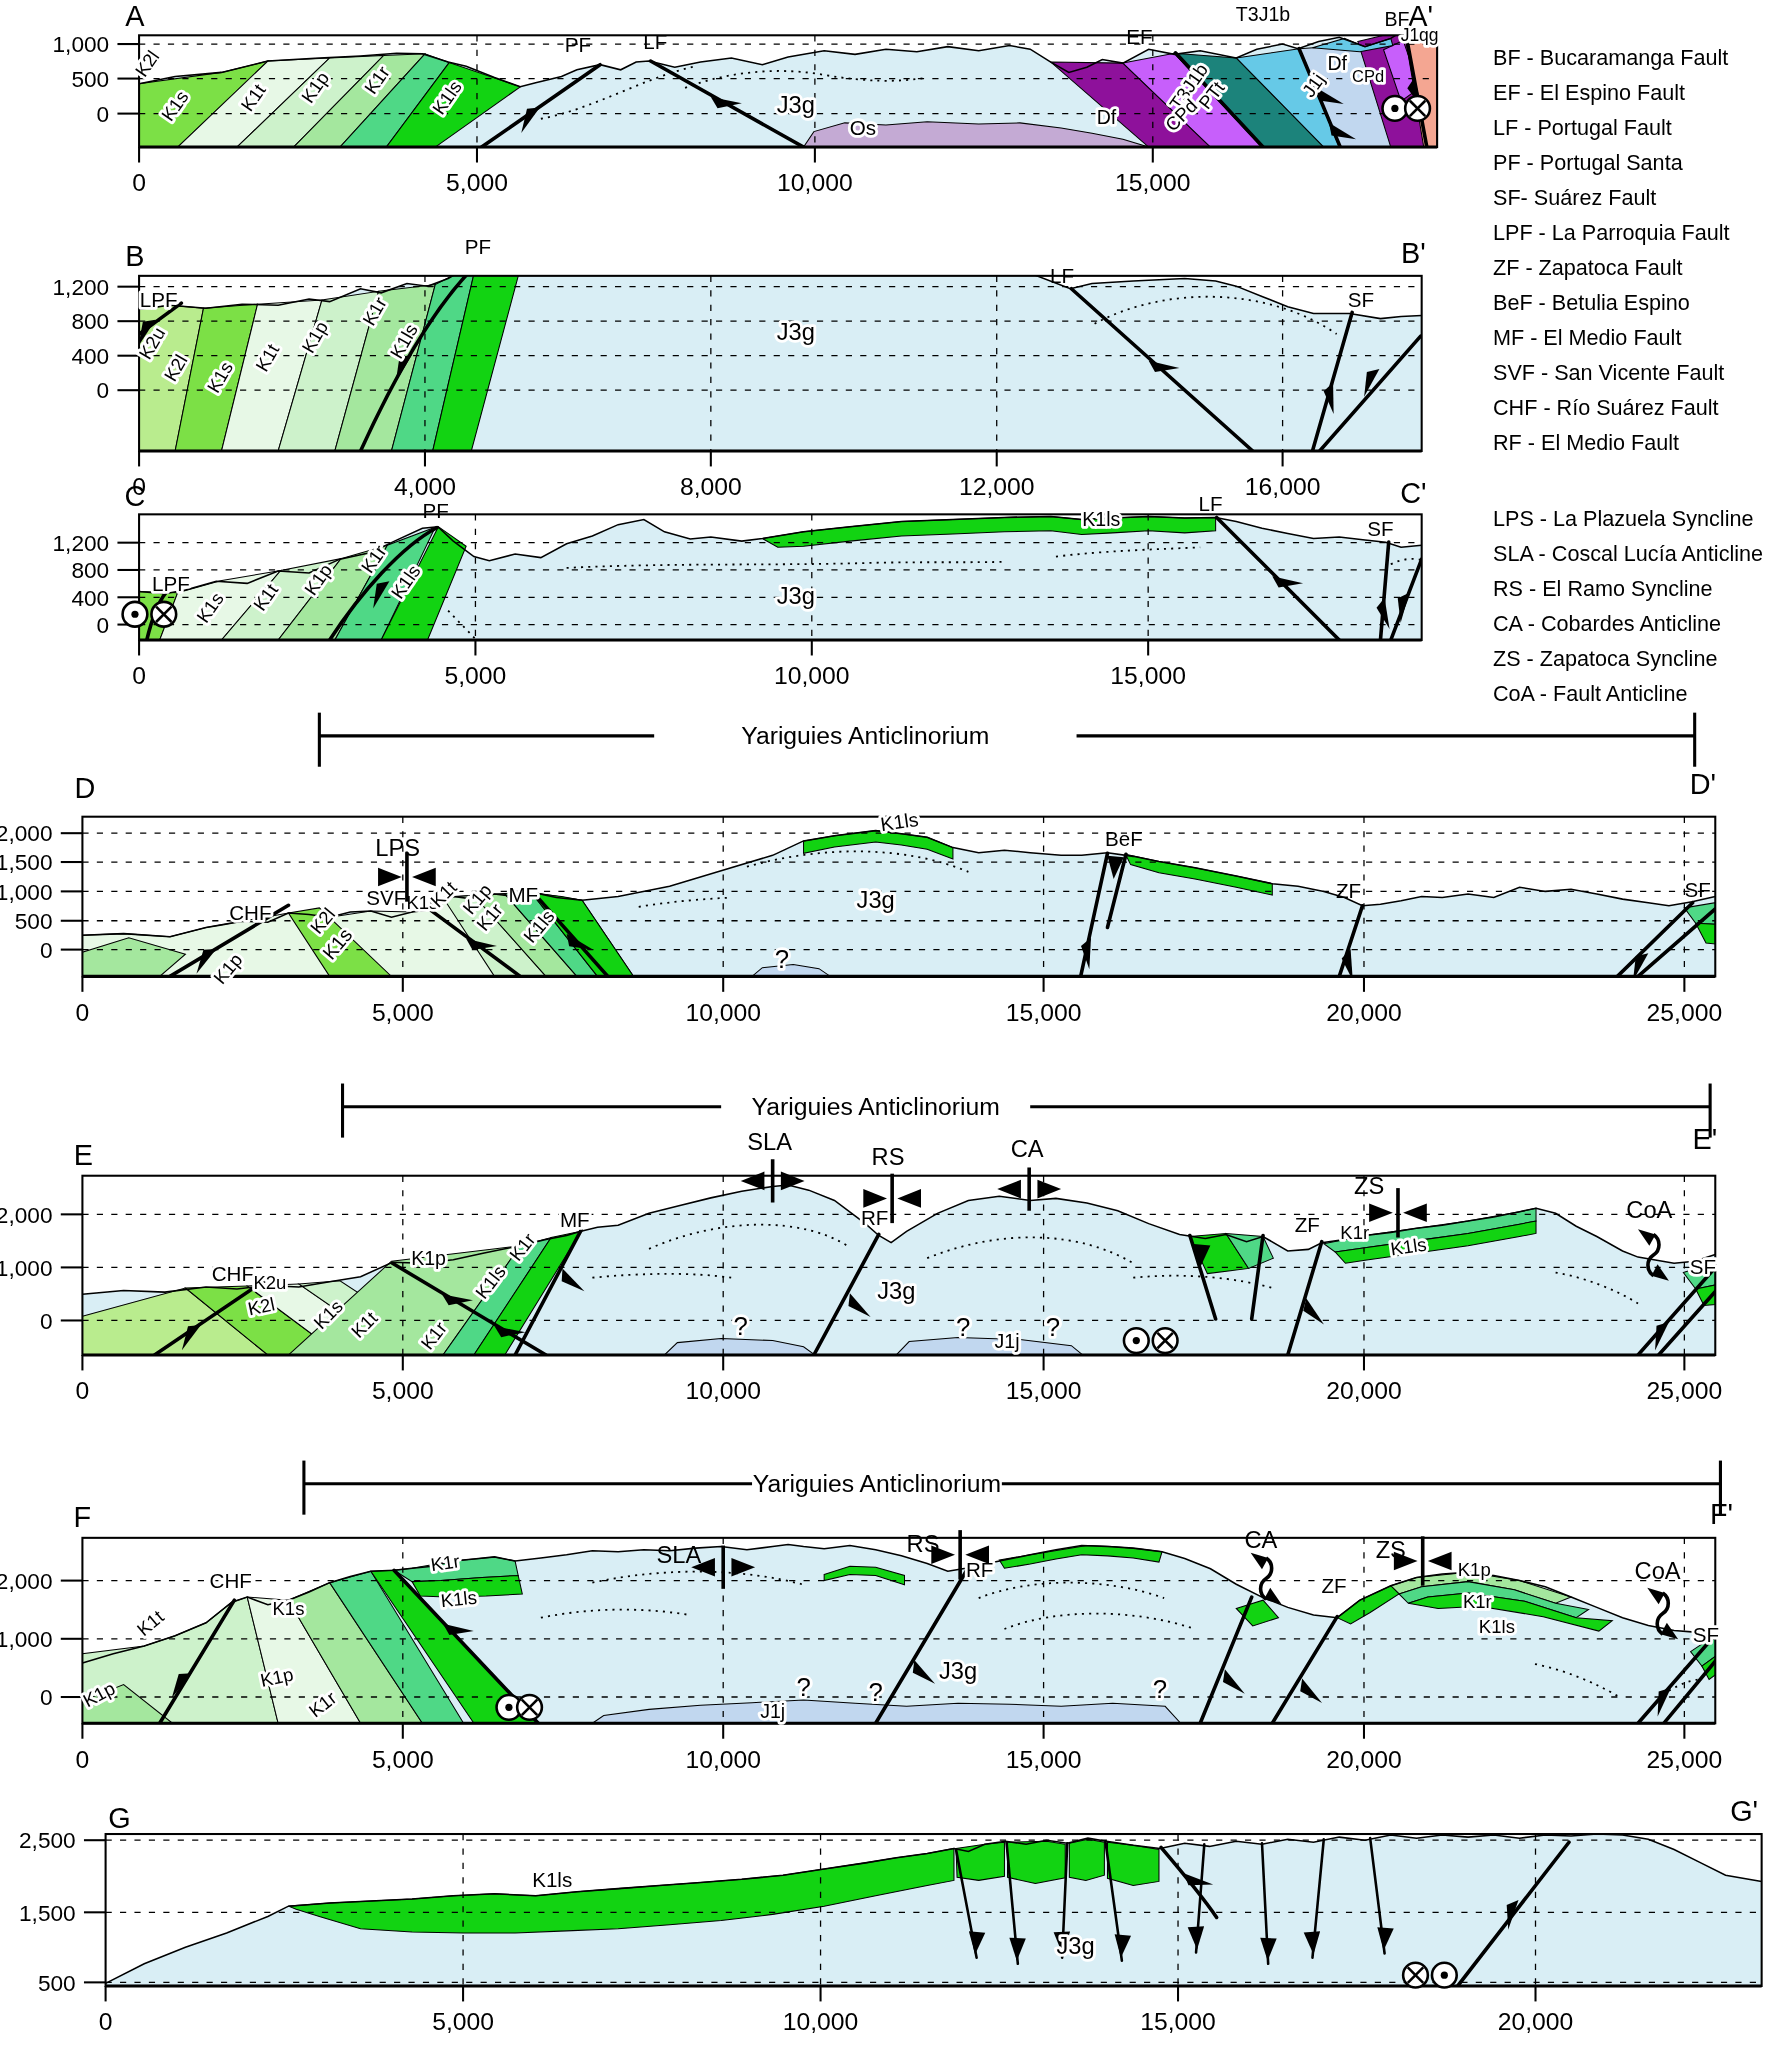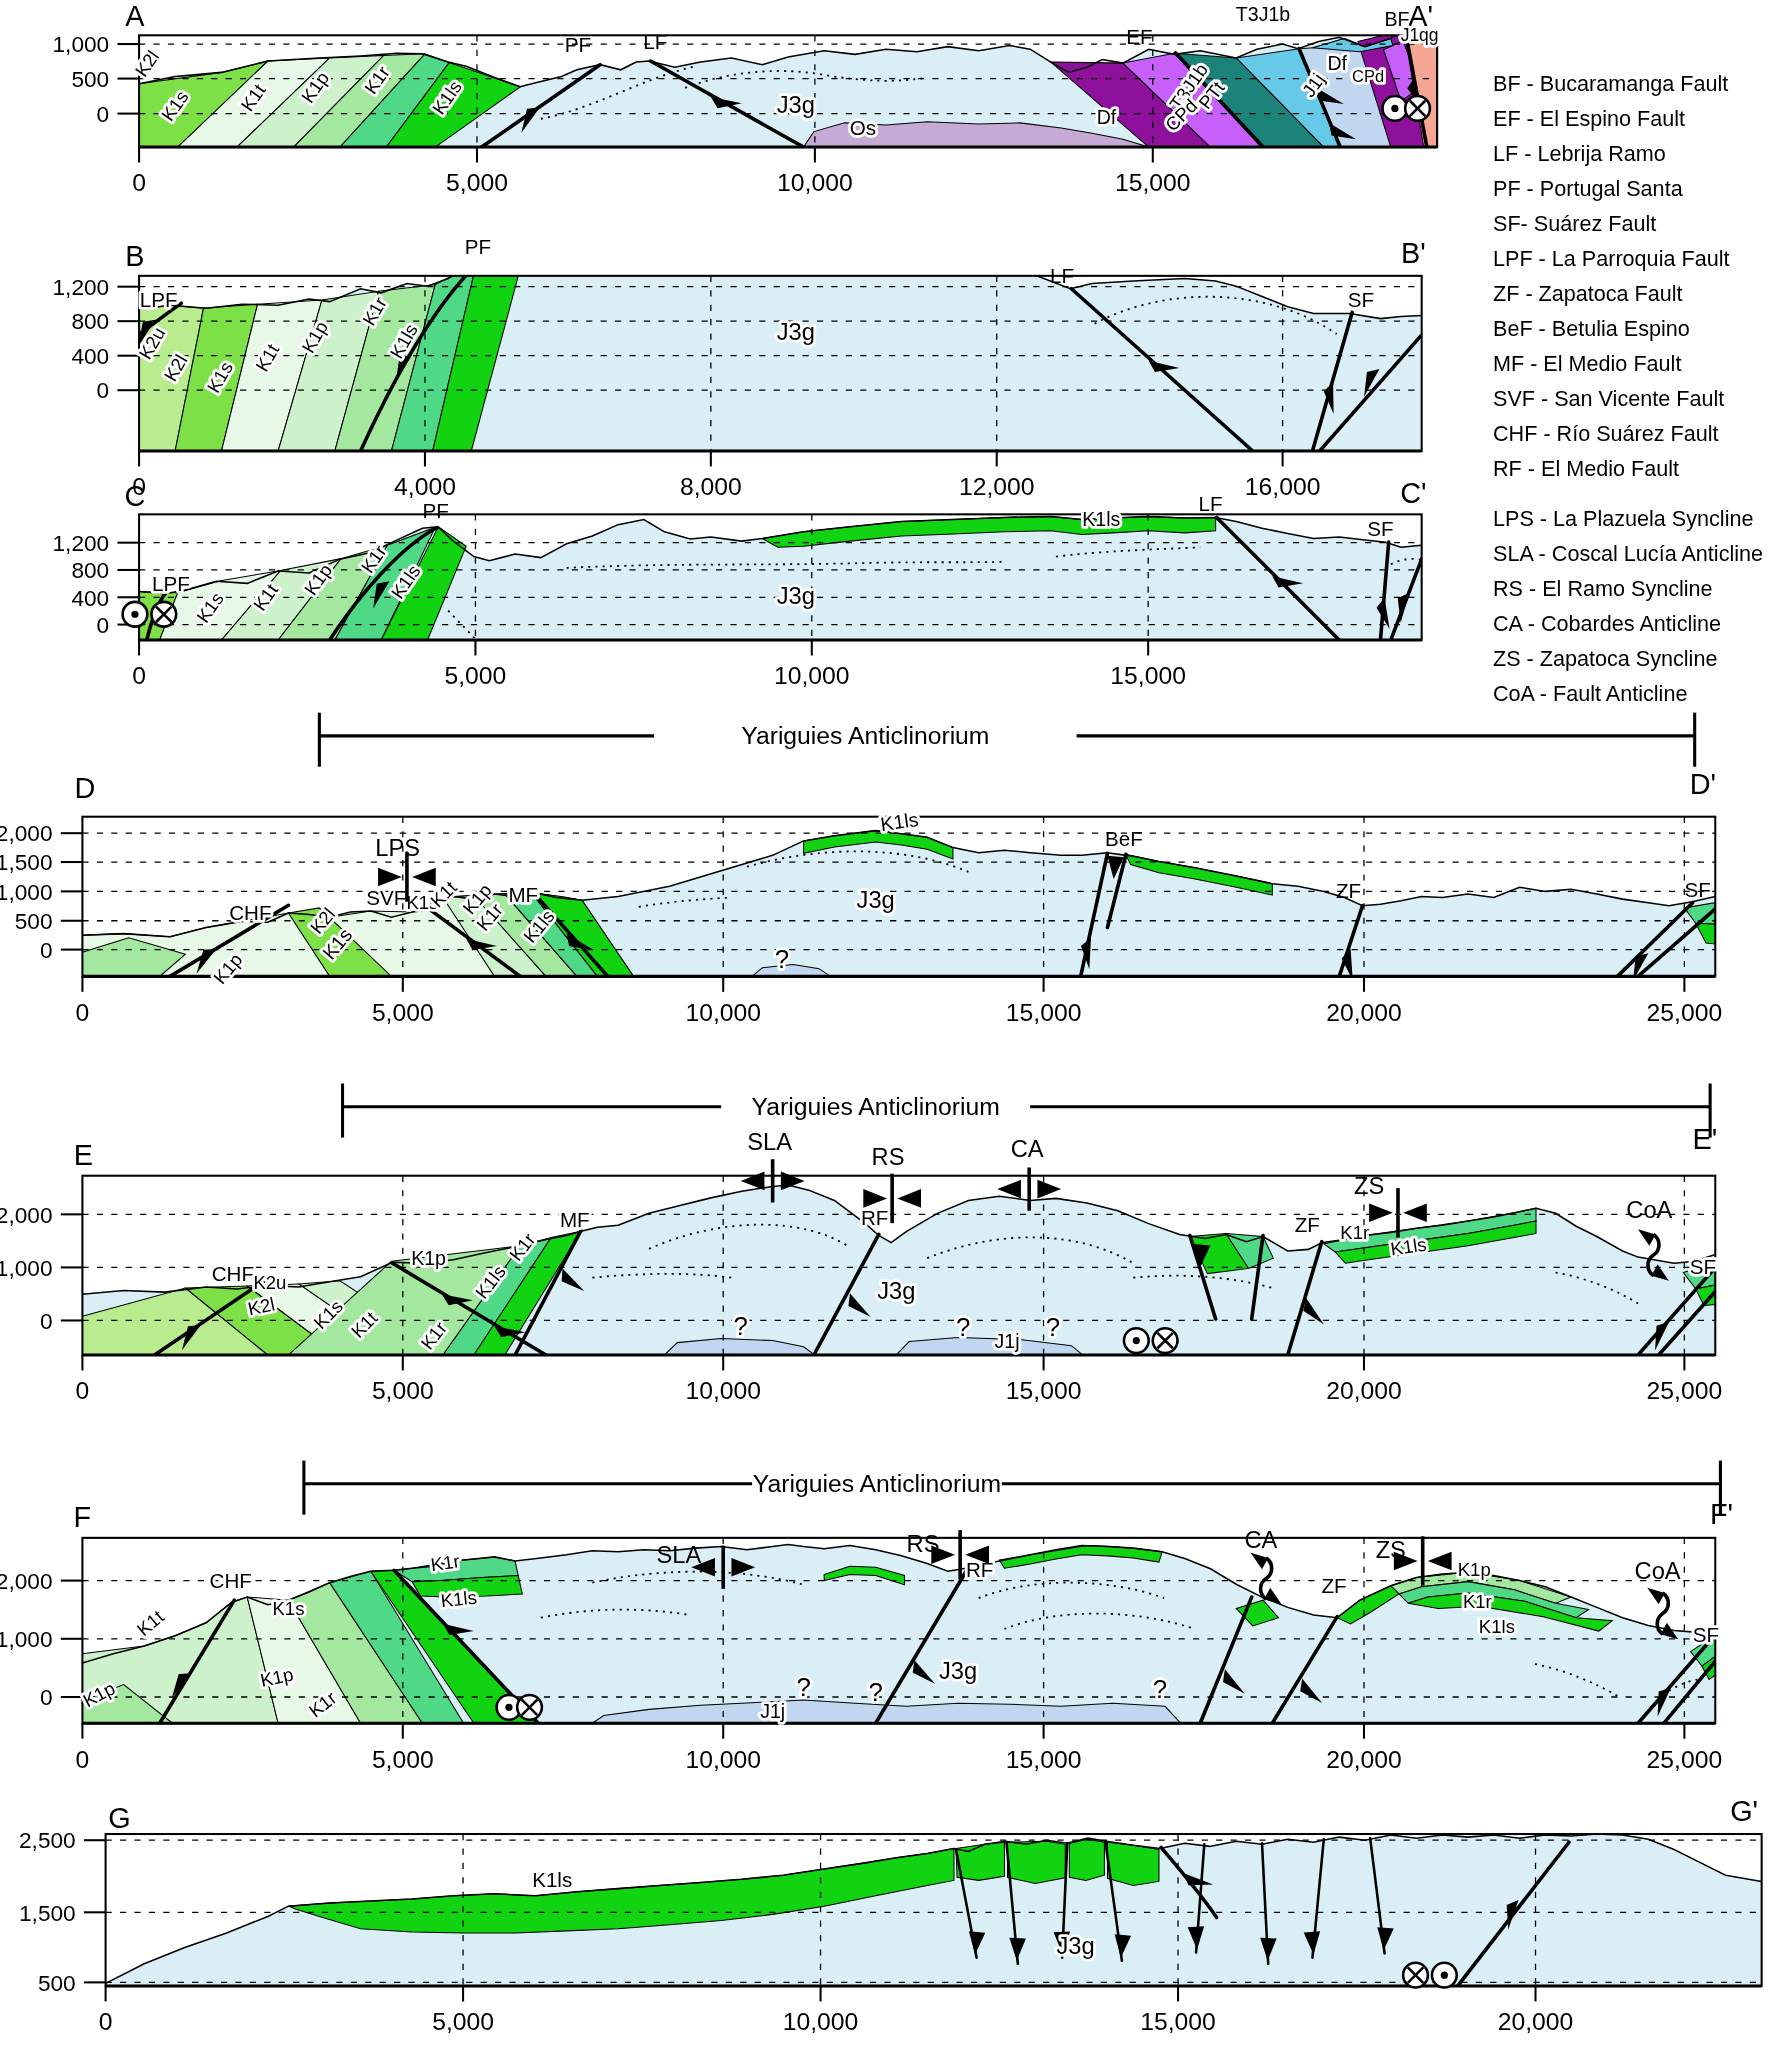--- a/index.html
+++ b/index.html
@@ -1,20 +1,20 @@
 <!DOCTYPE html>
 <html style="font-size:8.2px"><head>
 <meta charset="utf-8">
 <style>
   html,body{margin:0;padding:0;background:#fff;}
   body{width:1791px;height:2046px;position:relative;font-family:"Liberation Sans",sans-serif;}
   svg text{font-family:"Liberation Sans",sans-serif;fill:#000;}
   .hl{paint-order:stroke;stroke:#fff;stroke-width:11px;stroke-linejoin:round;}
   #fault-legend,#fold-legend{position:absolute;left:1493px;white-space:nowrap;font-size:21.6px;color:#000;}
-  #fault-legend{top:40px;margin-top:26px;}
+  #fault-legend{top:40px;}
   #fold-legend{top:501px;}
   #fault-legend div{height:35px;line-height:35px;}
   #fold-legend div{height:35px;line-height:35px;}
 </style>
 </head>
 <body>
 
 
 
 <svg id="fig" width="1791" height="2046" viewBox="0 0 3477 3971">
@@ -707,21 +707,21 @@
       <g>
         <circle cx="2804" cy="3834" r="24" fill="#fff" stroke="#000" stroke-width="5"></circle>
         <circle cx="2804" cy="3834" r="7" fill="#000"></circle>
       </g>
     </g>
   </svg>
 
 <div id="fault-legend">
     <div>BF - Bucaramanga Fault</div>
     <div>EF - El Espino Fault</div>
-    <div>LF - Lebrija Ramo</div>
+    <div>LF - Portugal Fault</div>
     <div>PF - Portugal Santa</div>
     <div>SF- Suárez Fault</div>
     <div>LPF - La Parroquia Fault</div>
     <div>ZF - Zapatoca Fault</div>
     <div>BeF - Betulia Espino</div>
     <div>MF - El Medio Fault</div>
     <div>SVF - San Vicente Fault</div>
     <div>CHF - Río Suárez Fault</div>
     <div>RF - El Medio Fault</div>
   </div>

